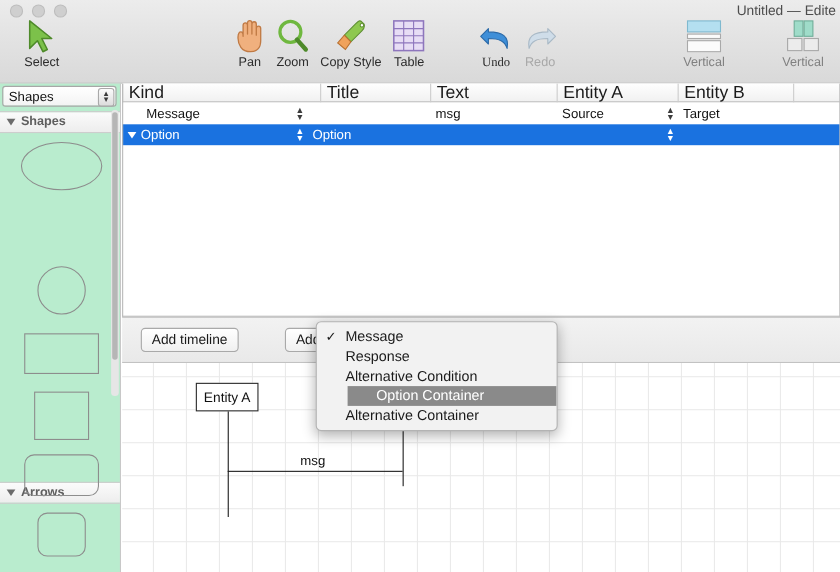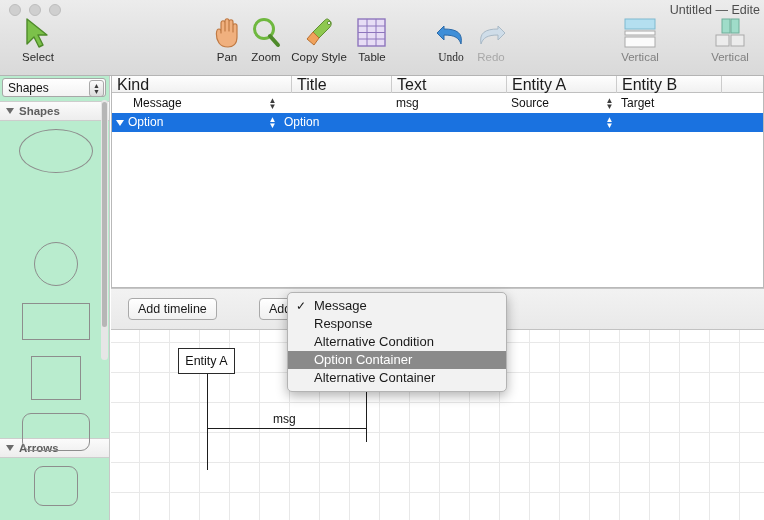--- a/index.html
+++ b/index.html
@@ -165,21 +165,21 @@
     position: absolute; left: 287px; top: 292px; width: 220px;
     background: #f2f2f2;
     border: 1px solid #b3b3b3; border-radius: 5px;
     box-shadow: 0 4px 12px rgba(0,0,0,0.30);
     padding: 4px 0; overflow: hidden;
   }
   .mi {
     position: relative; height: 18px; line-height: 18px;
     font-size: 13px; color: #1a1a1a; padding-left: 26px; white-space: nowrap;
   }
-  .mi.hl { background: #8a8a8a; color: #ffffff; }
+  .mi.hl { background: #8a8a8a; color: #ffffff; margin-left: 28px; }
   .mi .chk { position: absolute; left: 8px; top: 0; font-size: 12px; }
 </style>
 </head>
 <body>
 
 <div id="app">
 
   <div class="titlebar">
     <div class="traffic">
       <span class="tl-dot"></span>

